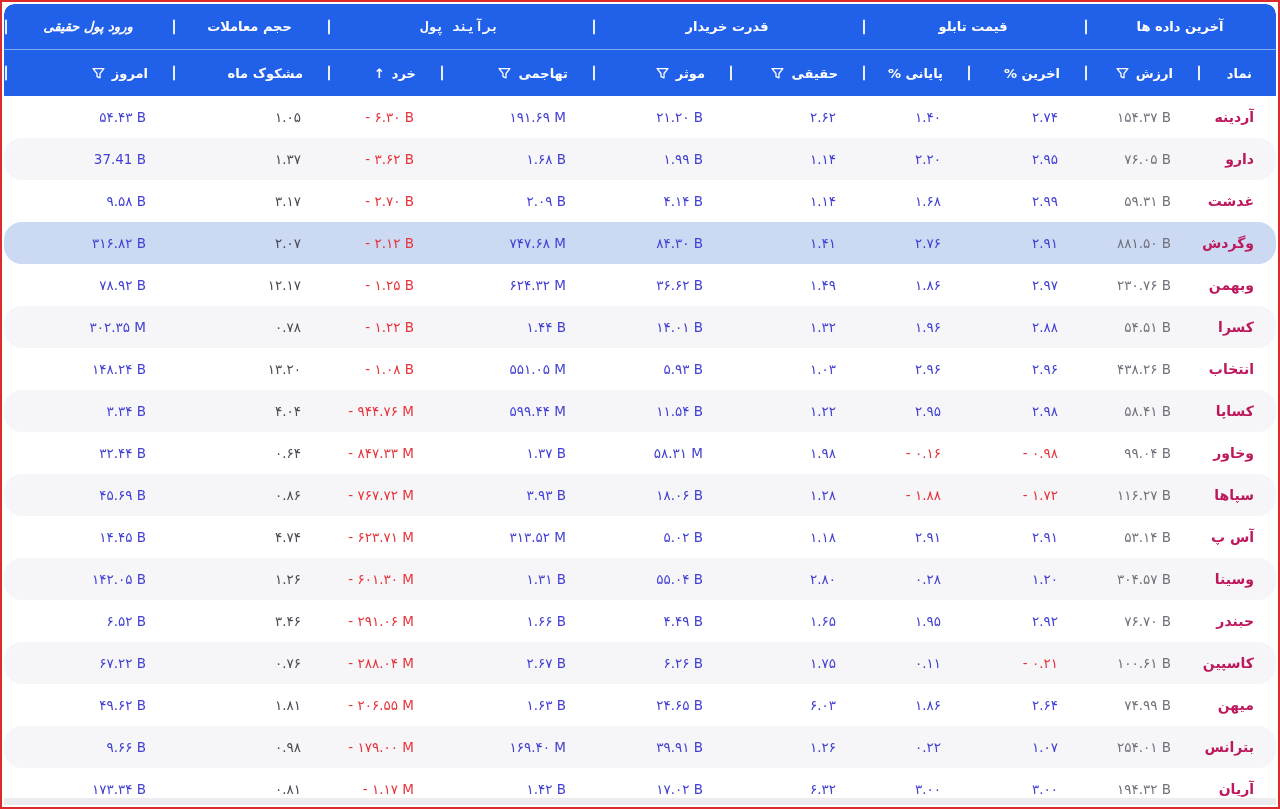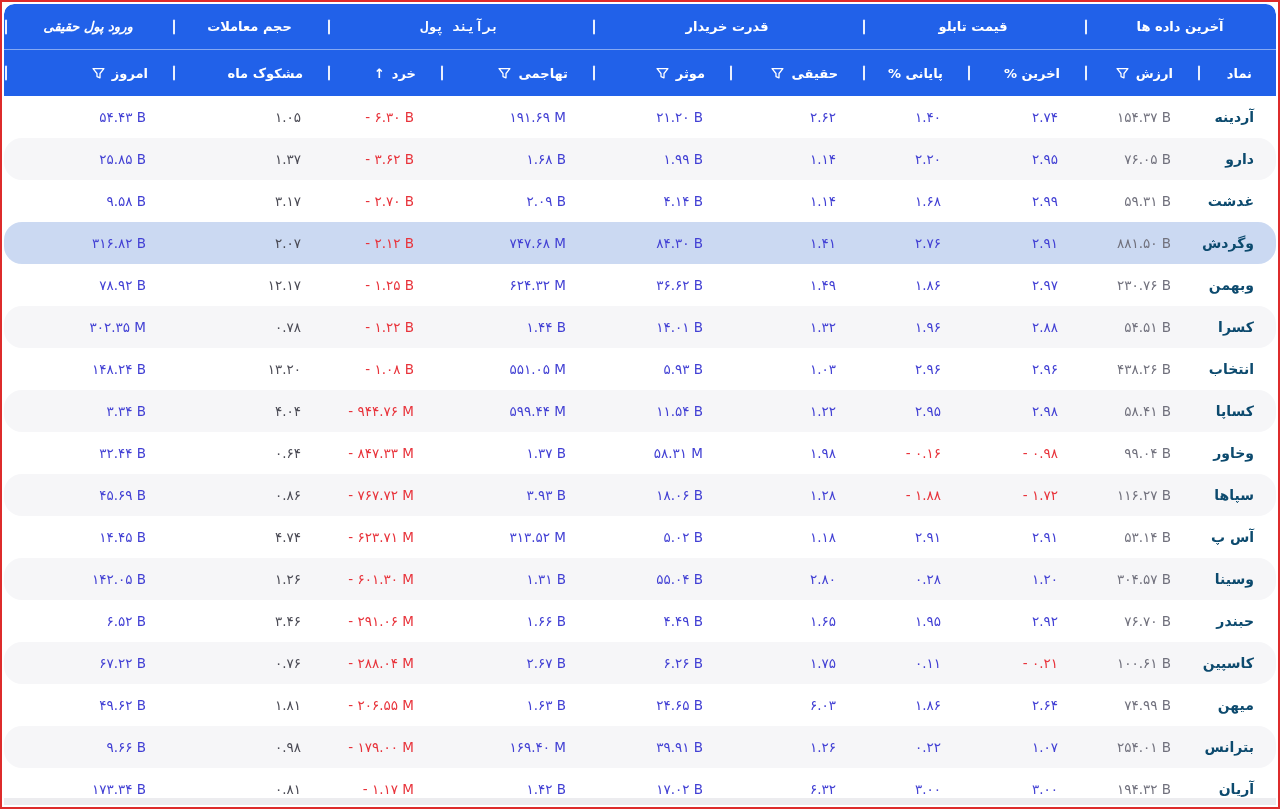--- a/index.html
+++ b/index.html
@@ -26,21 +26,21 @@
 
   
   .tbody { background:#fff; }
   .row { height:42px; cursor:pointer; }
   .row.pill { background:#f6f6f8; border-radius:18px; }
   .row.highlight { background:#cbd9f2; border-radius:18px; }
   .cell { display:flex; align-items:center; font-size:13.5px; white-space:nowrap; }
   .cell.num { direction:ltr; justify-content:flex-end; padding-right:26px; }
   .cell.c-today { padding-right:26px; }
   .cell.c-symbol { direction:rtl; justify-content:flex-start; padding-right:22px;
-                   font-size:14px; font-weight:bold; color:#0c4a6e; }
+                   font-size:14px; font-weight:bold; color:#be185d; }
   .role-accent { color:#4240d4; }
   .role-muted  { color:#71717d; }
   .role-dark   { color:#4b4b55; }
   .cell.neg    { color:#e8333b; }
 
   .hscroll { position:absolute; bottom:0; left:0; right:0; height:7px;
              background:#ececef; }
 </style>
 </head>
 <body>
@@ -149,21 +149,21 @@
         <div class="grid-row row pill">
           <div class="cell c-symbol role-symbol">دارو</div>
           <div class="cell c-value role-muted num">۷۶.۰۵ B</div>
           <div class="cell c-last_pct role-accent num">۲.۹۵</div>
           <div class="cell c-close_pct role-accent num">۲.۲۰</div>
           <div class="cell c-real role-accent num">۱.۱۴</div>
           <div class="cell c-effective role-accent num">۱.۹۹ B</div>
           <div class="cell c-aggressive role-accent num">۱.۶۸ B</div>
           <div class="cell c-retail role-accent num neg">- ۳.۶۲ B</div>
           <div class="cell c-suspicious_month role-dark num">۱.۳۷</div>
-          <div class="cell c-today role-accent num">۲۵.۸۵ B</div>
+          <div class="cell c-today role-accent num">37.41 B</div>
         </div>
         <div class="grid-row row ">
           <div class="cell c-symbol role-symbol">غدشت</div>
           <div class="cell c-value role-muted num">۵۹.۳۱ B</div>
           <div class="cell c-last_pct role-accent num">۲.۹۹</div>
           <div class="cell c-close_pct role-accent num">۱.۶۸</div>
           <div class="cell c-real role-accent num">۱.۱۴</div>
           <div class="cell c-effective role-accent num">۴.۱۴ B</div>
           <div class="cell c-aggressive role-accent num">۲.۰۹ B</div>
           <div class="cell c-retail role-accent num neg">- ۲.۷۰ B</div>

